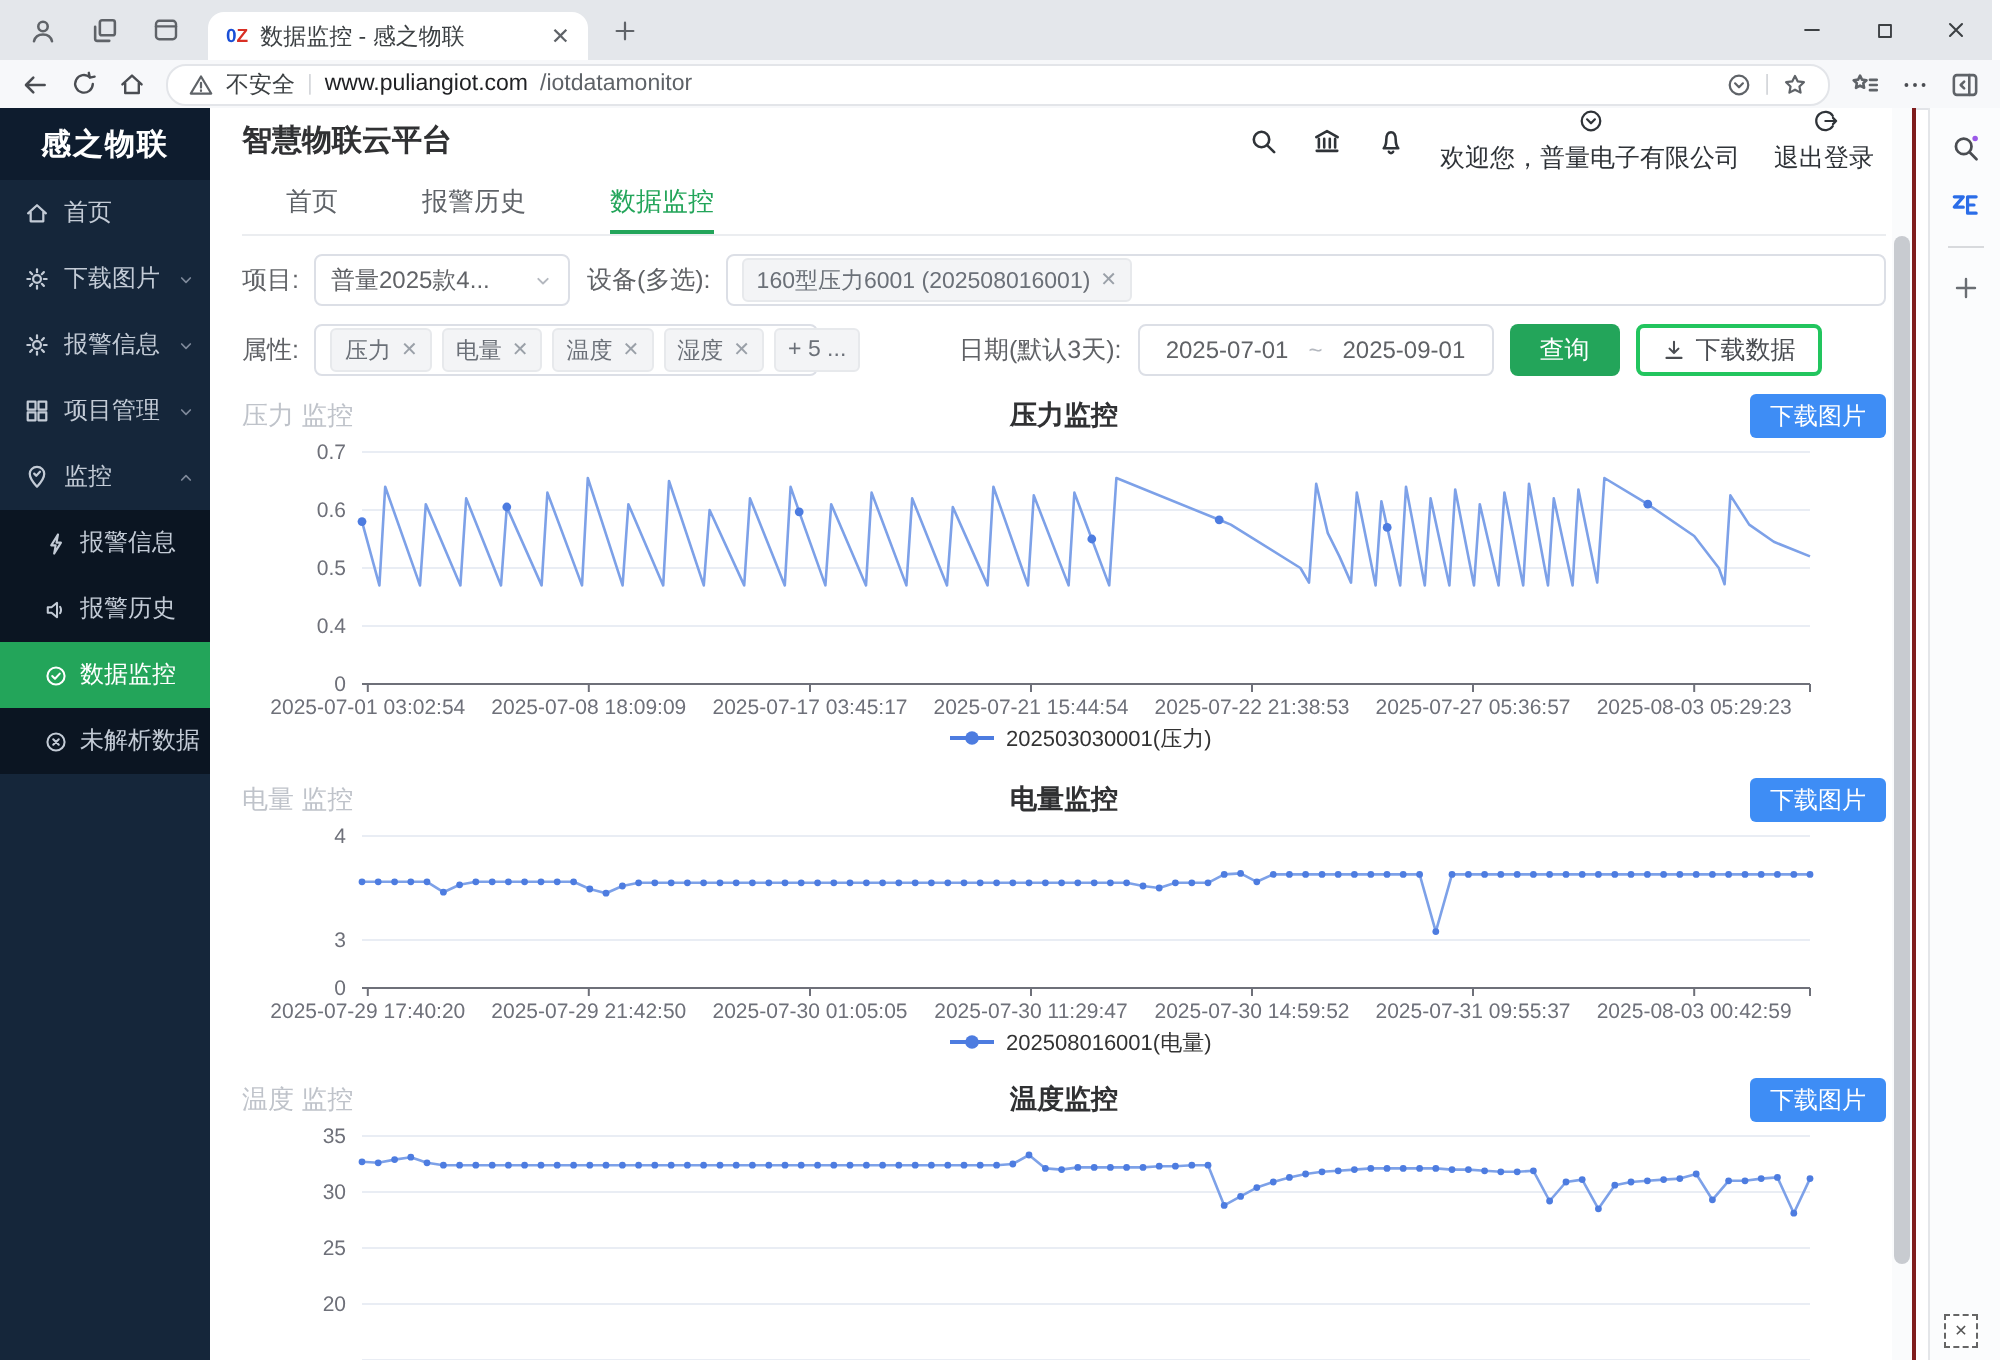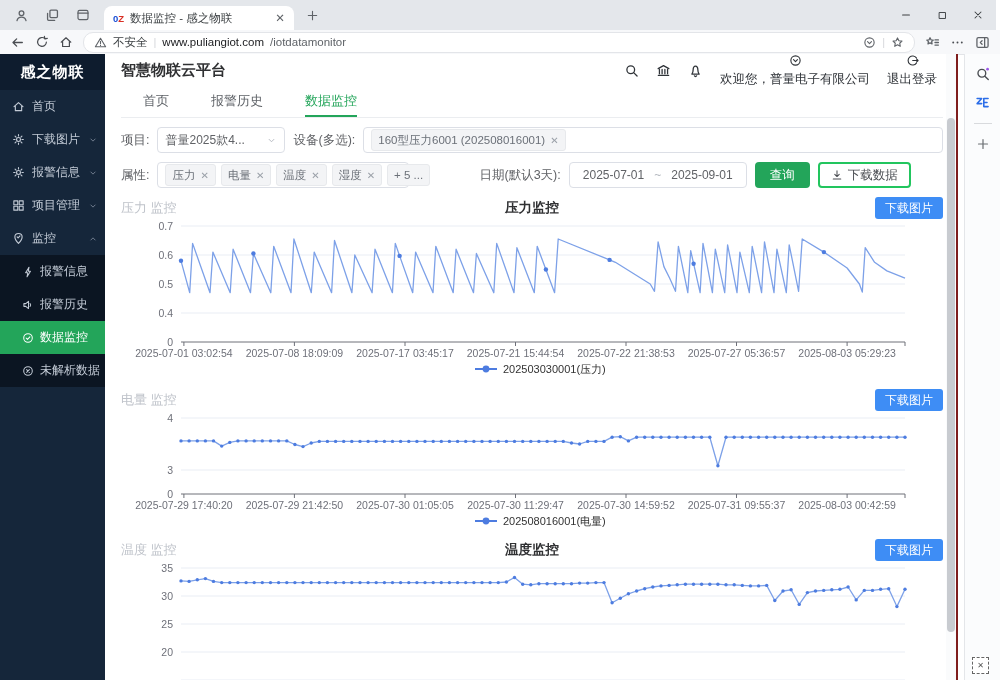--- a/index.html
+++ b/index.html
@@ -413,20 +413,21 @@
               <circle cx="572.6" cy="43.7" r="2.2" fill="#4d7ce0"></circle>
               <circle cx="702.9" cy="32.1" r="2.2" fill="#4d7ce0"></circle>
               <line x1="354" y1="149" x2="376" y2="149" stroke="#4d7ce0" stroke-width="2"></line>
               <circle cx="365" cy="149" r="3.4" fill="#4d7ce0"></circle>
               <text x="382" y="153" font-size="11" fill="#333">202503030001(压力)</text>
             </svg>
           </section>
           <section class="chart-sec">
             <div class="sec-head">
               <span class="sec-label">电量 监控</span>
+              <span class="sec-title">电量监控</span>
               <button class="dl-btn">下载图片</button>
             </div>
             <svg width="822" height="118" font-family="Liberation Sans, sans-serif">
               <line x1="60" y1="6.0" x2="784" y2="6.0" stroke="#e9edf4" stroke-width="1"></line>
               <text x="52" y="9.5" text-anchor="end" font-size="10.5" fill="#6e7079">4</text>
               <line x1="60" y1="58.0" x2="784" y2="58.0" stroke="#e9edf4" stroke-width="1"></line>
               <text x="52" y="61.5" text-anchor="end" font-size="10.5" fill="#6e7079">3</text>
               <line x1="60" y1="82.0" x2="784" y2="82.0" stroke="#6e7079" stroke-width="1"></line>
               <text x="52" y="85.5" text-anchor="end" font-size="10.5" fill="#6e7079">0</text>
               <line x1="62.9" y1="82" x2="62.9" y2="86" stroke="#6e7079"></line>

